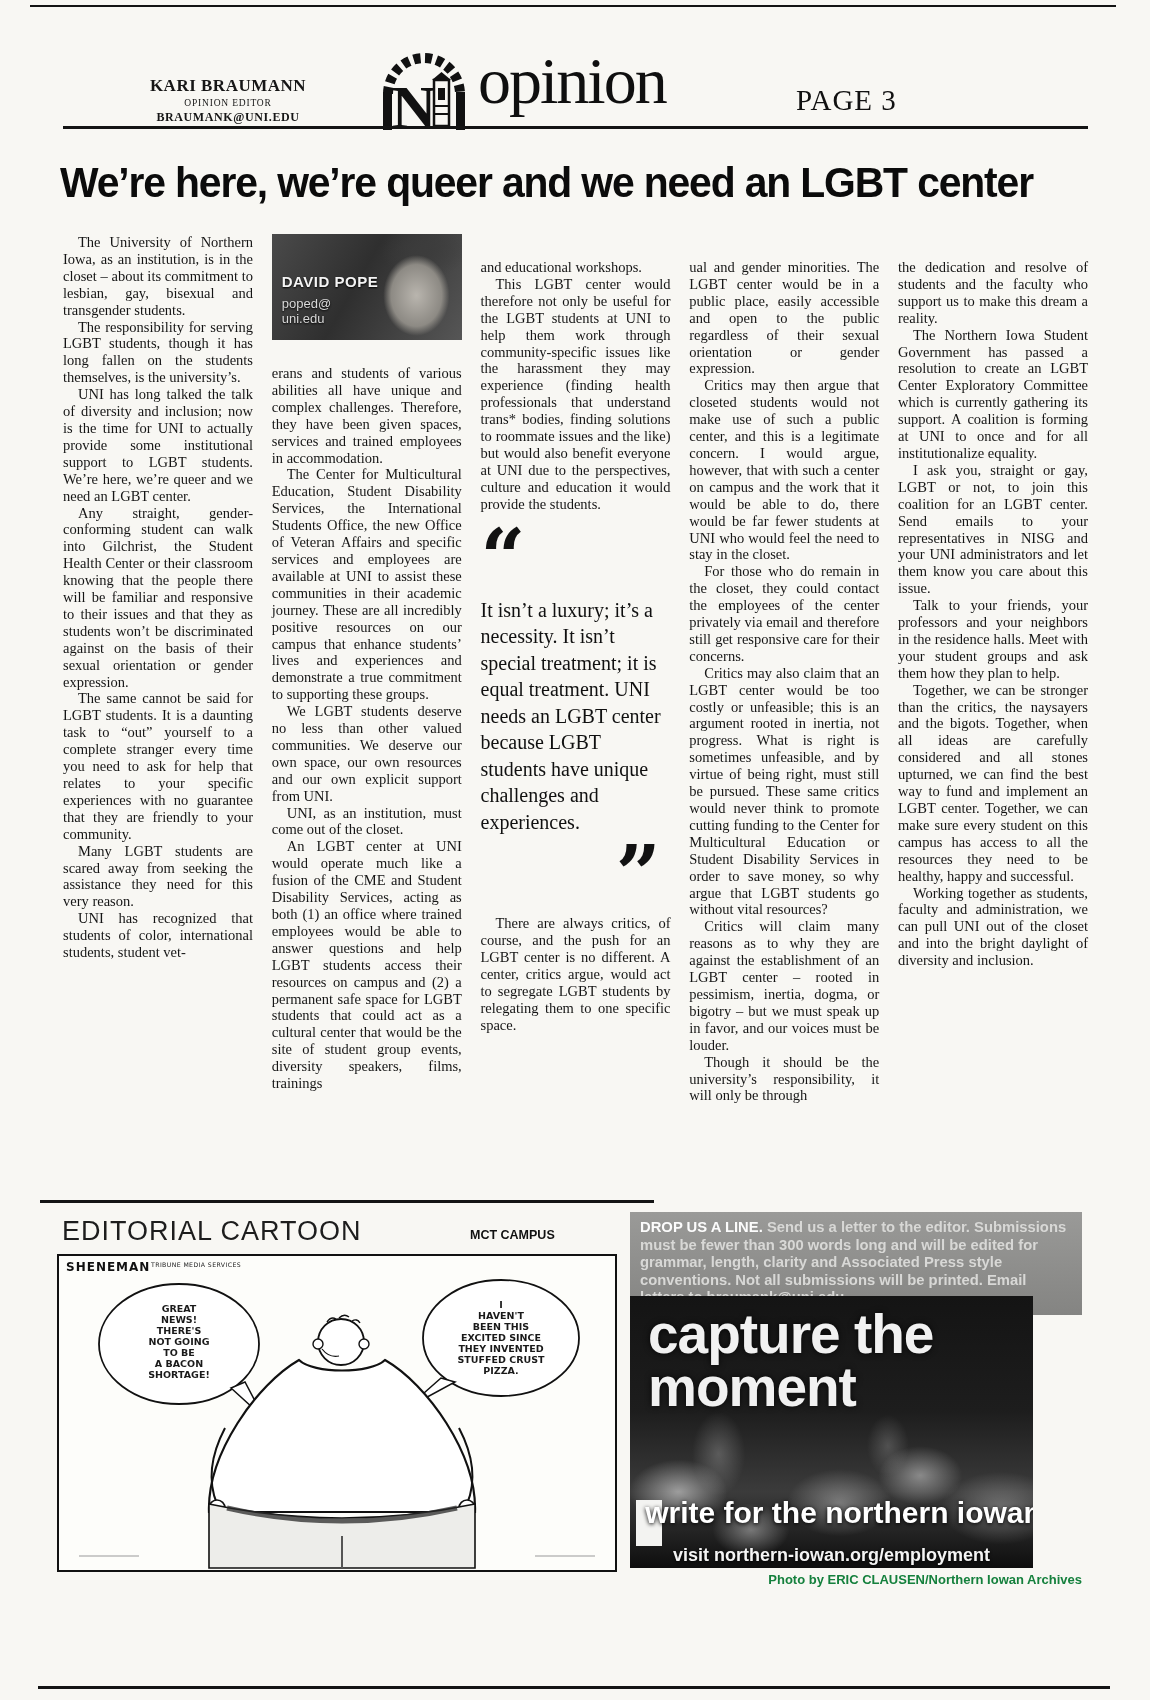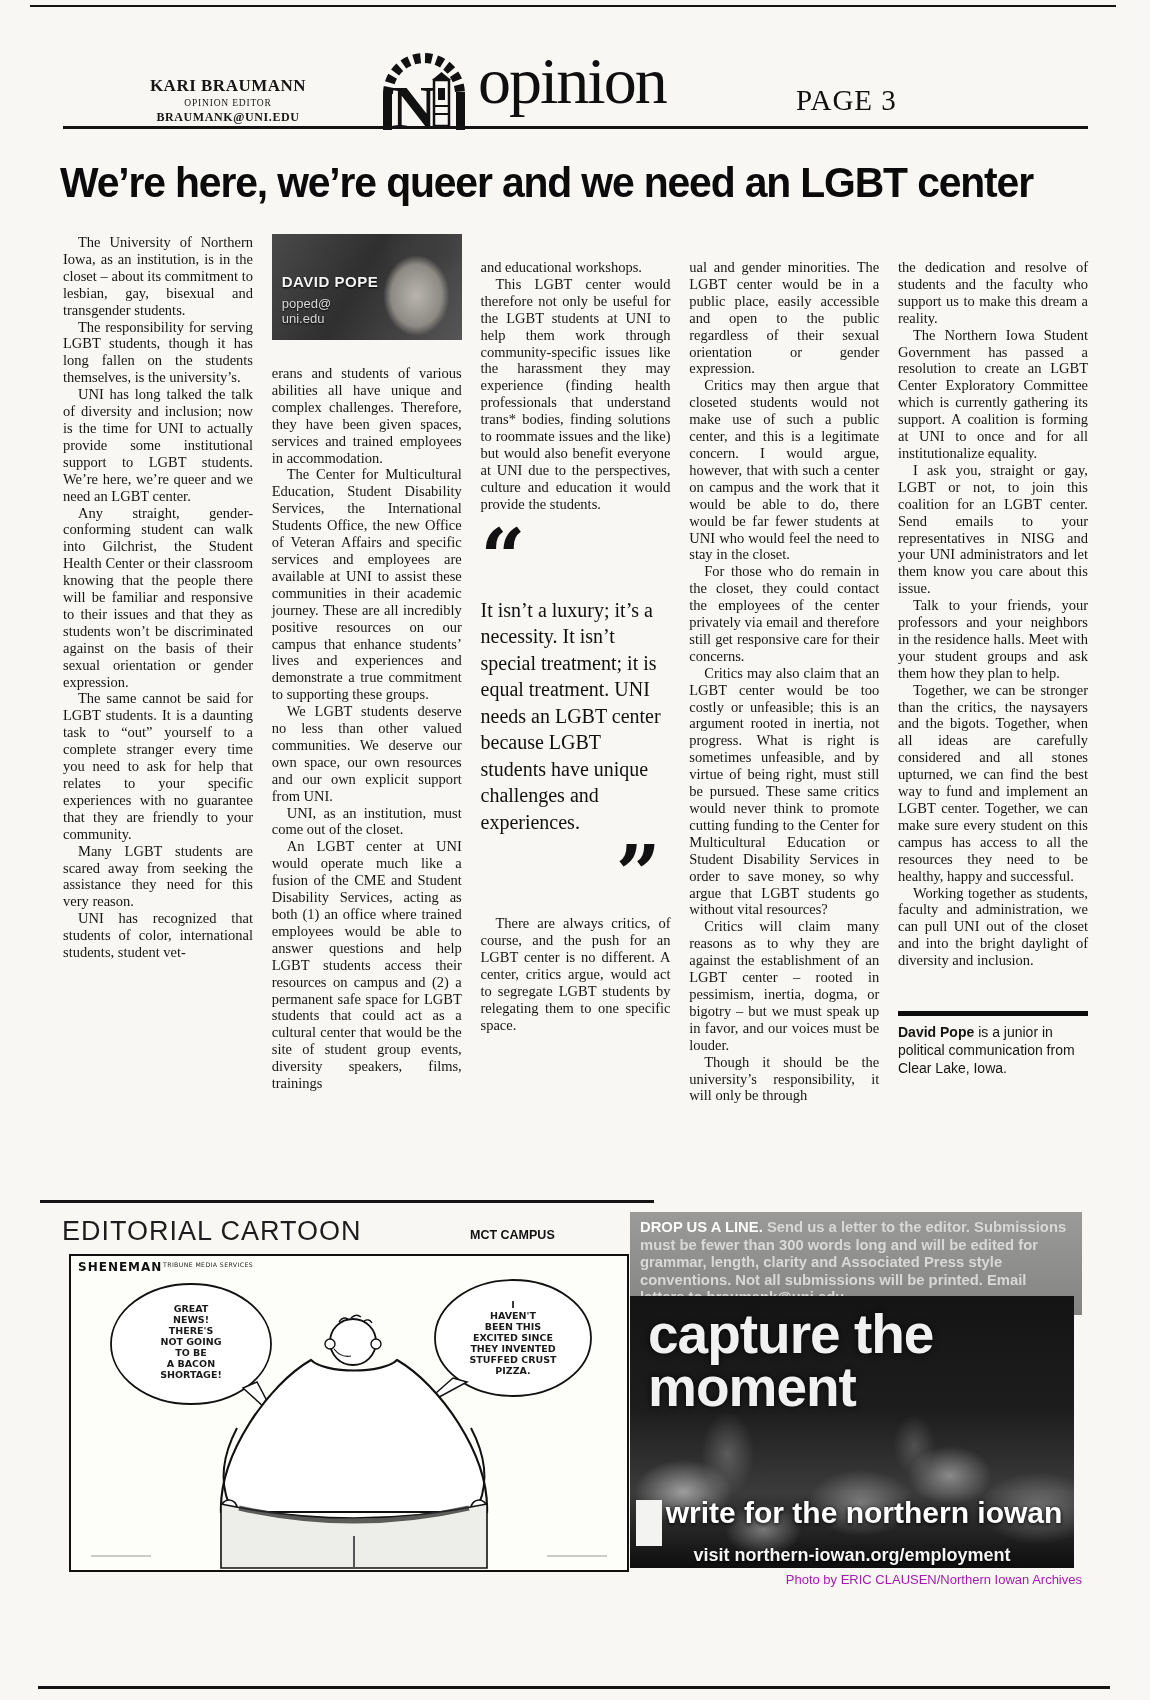--- a/index.html
+++ b/index.html
@@ -77,32 +77,32 @@
   .ed-label{
     position:absolute;left:62px;top:1216px;
     font-family:"Liberation Sans","DejaVu Sans",sans-serif;font-size:27px;letter-spacing:1px;color:#1d1d1d;
   }
   .mct{
     position:absolute;left:470px;top:1228px;width:147px;text-align:left;
     font-family:"Liberation Sans","DejaVu Sans",sans-serif;font-weight:bold;font-size:12.5px;color:#111;
   }
   .cartoon-box{
     position:absolute;left:57px;top:1254px;width:560px;height:318px;
-    border:2px solid #111;background:#fdfdfa;box-sizing:border-box;margin-left:12px;
+    border:2px solid #111;background:#fdfdfa;box-sizing:border-box;
   }
   .letters-box{
     position:absolute;left:630px;top:1212px;width:452px;box-sizing:border-box;
     background:linear-gradient(180deg,#9a9a98,#848482);
     padding:7px 10px 8px 10px;
     font-family:"Liberation Sans","DejaVu Sans",sans-serif;font-weight:bold;
     font-size:14.8px;line-height:17.5px;color:#d8d8d6;
   }
   .letters-box .lead{color:#fcfcfc;}
   .ad-box{
-    position:absolute;left:630px;top:1296px;width:444px;height:272px;overflow:hidden;
+    position:absolute;left:630px;top:1296px;width:403px;height:272px;overflow:hidden;
     background:
       radial-gradient(70px 46px at 12% 72%, rgba(255,255,255,.5), transparent 70%),
       radial-gradient(55px 38px at 30% 86%, rgba(255,255,255,.38), transparent 70%),
       radial-gradient(75px 48px at 52% 76%, rgba(255,255,255,.34), transparent 70%),
       radial-gradient(60px 42px at 72% 66%, rgba(255,255,255,.42), transparent 70%),
       radial-gradient(85px 52px at 92% 78%, rgba(255,255,255,.3), transparent 70%),
       radial-gradient(38px 60px at 22% 58%, rgba(255,255,255,.22), transparent 70%),
       radial-gradient(30px 44px at 64% 55%, rgba(255,255,255,.18), transparent 70%),
       linear-gradient(180deg,#141414 0%,#1d1d1d 42%,#3b3b3b 72%,#0e0e0e 100%);
   }
@@ -118,21 +118,21 @@
     font-size:30px;color:#ffffff;text-shadow:0 1px 4px #000;
   }
   .ad-url{
     position:absolute;left:0;bottom:2px;width:100%;text-align:center;
     font-family:"Liberation Sans","DejaVu Sans",sans-serif;font-weight:bold;
     font-size:18px;color:#f4f4f4;text-shadow:0 1px 3px #000;
   }
   .ad-white-tab{position:absolute;left:6px;bottom:22px;width:26px;height:46px;background:#f3f3f1;}
   .photo-credit{
     position:absolute;left:630px;top:1572px;width:452px;text-align:right;
-    font-family:"Liberation Sans","DejaVu Sans",sans-serif;font-weight:normal;font-size:13px;color:#a21caf;
+    font-family:"Liberation Sans","DejaVu Sans",sans-serif;font-weight:bold;font-size:13px;color:#15803d;
   }
   
   .balloon-line{font-family:"DejaVu Sans","Liberation Sans",sans-serif;font-size:9.5px;font-weight:bold;fill:#1a1a1a;}
   .sig{font-family:"DejaVu Sans","Liberation Sans",sans-serif;font-weight:bold;font-size:12px;fill:#111;letter-spacing:1px;}
   .sig-small{font-family:"DejaVu Sans","Liberation Sans",sans-serif;font-size:6.2px;fill:#222;letter-spacing:.4px;}
   .shirt-text{font-family:"DejaVu Sans","Liberation Sans",sans-serif;font-weight:bold;font-size:38px;fill:#161616;letter-spacing:7px;}
 </style>
 </head>
 <body>
 
@@ -225,24 +225,20 @@
 
     <div class="col">
       <div>
           <p class="para cont">the dedication and resolve of students and the faculty who support us to make this dream a reality.</p>
           <p class="para">The Northern Iowa Student Government has passed a resolution to create an LGBT Center Exploratory Committee which is currently gathering its support. A coalition is forming at UNI to once and for all institutionalize equality.</p>
           <p class="para">I ask you, straight or gay, LGBT or not, to join this coalition for an LGBT center. Send emails to your representatives in NISG and your UNI administrators and let them know you care about this issue.</p>
           <p class="para">Talk to your friends, your professors and your neighbors in the residence halls. Meet with your student groups and ask them how they plan to help.</p>
           <p class="para">Together, we can be stronger than the critics, the naysayers and the bigots. Together, when all ideas are carefully considered and all stones upturned, we can find the best way to fund and implement an LGBT center. Together, we can make sure every student on this campus has access to all the resources they need to be healthy, happy and successful.</p>
           <p class="para">Working together as students, faculty and administration, we can pull UNI out of the closet and into the bright daylight of diversity and inclusion.</p>
         </div>
-      <div class="bio">
-        <div class="bio-bar"></div>
-        <span><b>David Pope</b><span> is a junior in political communication from Clear Lake, Iowa.</span></span>
-      </div>
     </div>
   </div>
 
   <div class="hline" style="left:40px;top:1200px;width:614px;height:3px;"></div>
 
   <div class="ed-label">EDITORIAL CARTOON</div>
   <div class="mct">MCT CAMPUS</div>
 
   <div class="cartoon-box">
     <svg width="556" height="314" viewBox="0 0 556 314">

